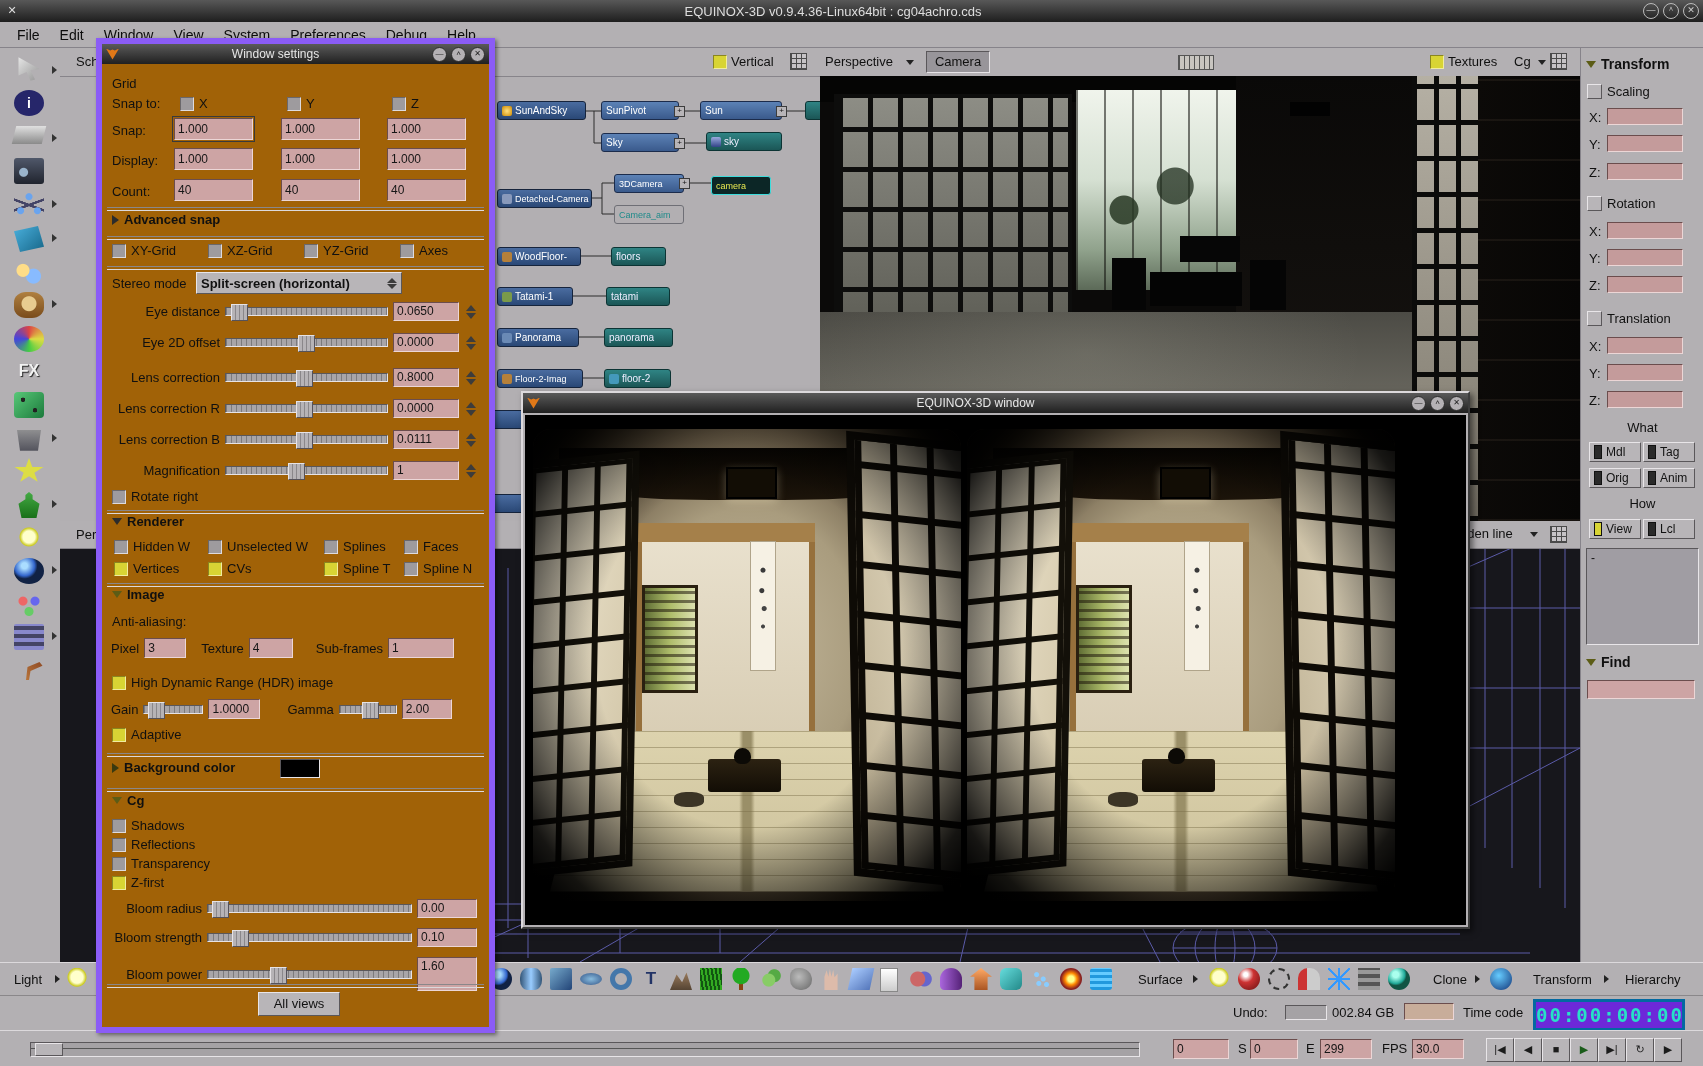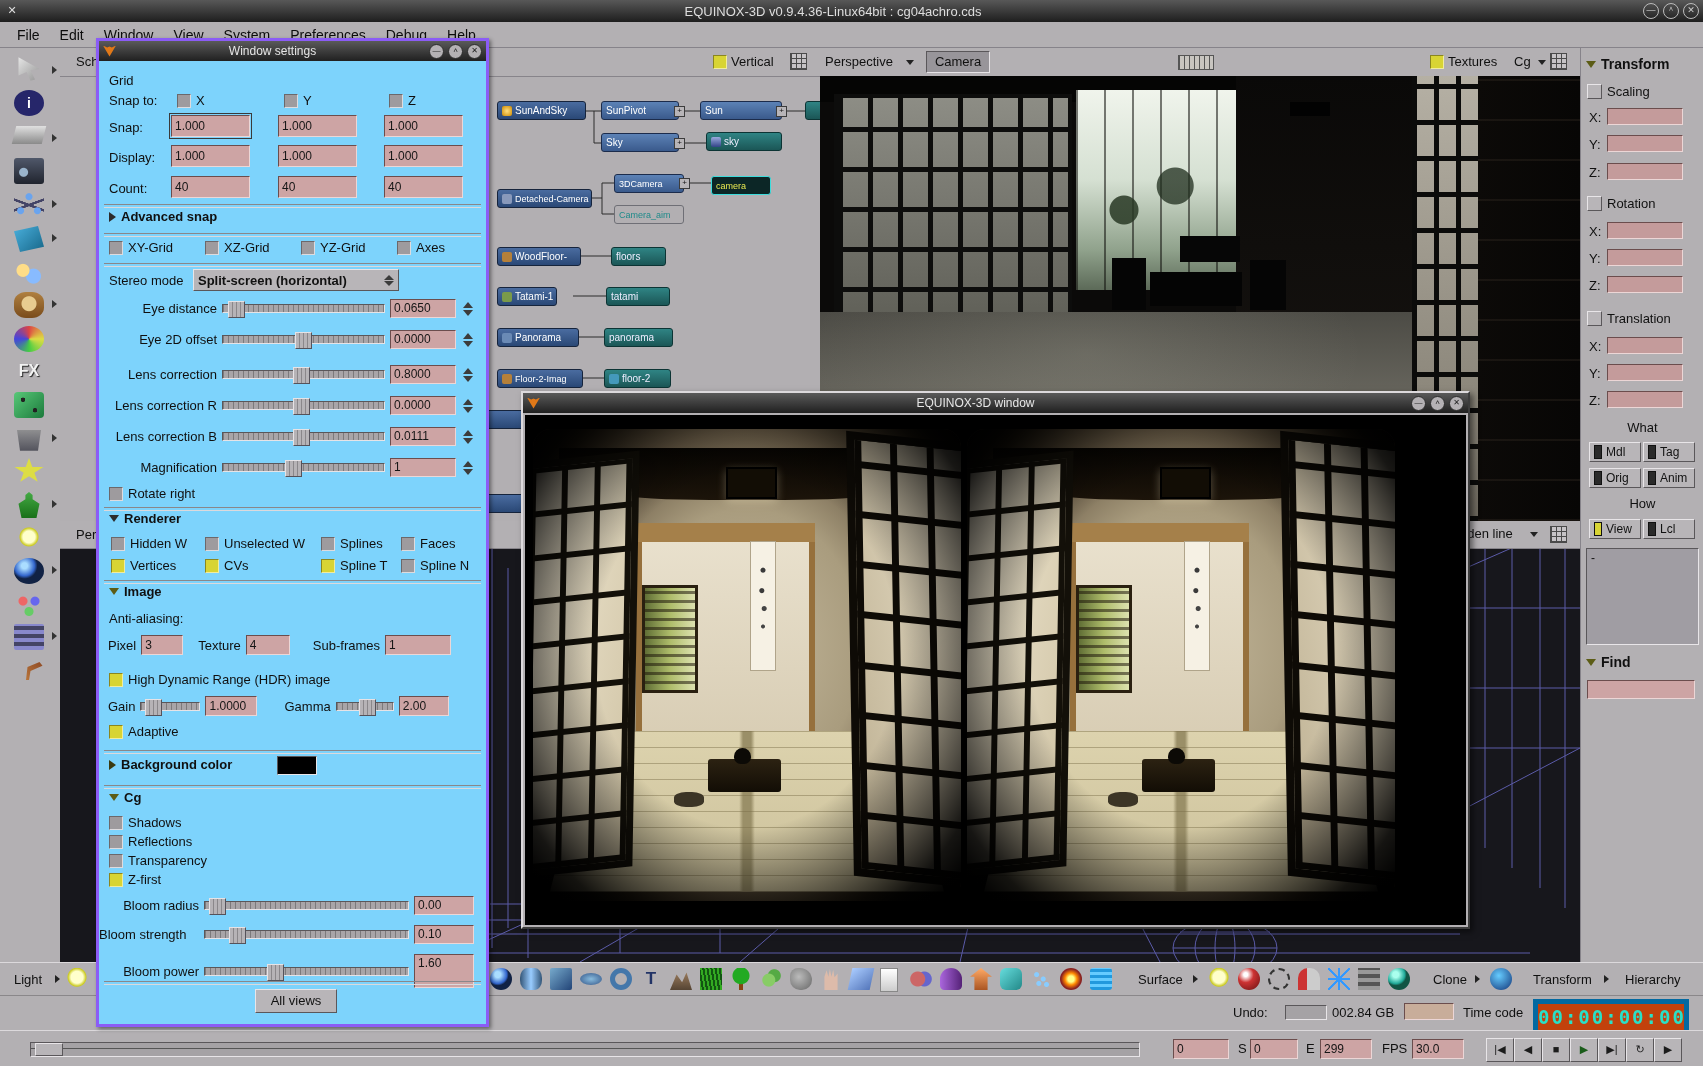--- a/index.html
+++ b/index.html
@@ -45,21 +45,21 @@
   .nico{width:10px;height:10px;border-radius:2px;flex:none}
   .plus{position:absolute;width:9px;height:9px;background:#b8b5b8;border:1px solid #3c3c3c;font-size:8px;line-height:8px;text-align:center;color:#111}
   .plus::after{content:"+"}
   #vp-render{position:absolute;left:760px;top:0;width:760px;height:473px}
   .rs{position:absolute;left:0;top:28px;width:760px;height:445px;background:#0b0a09;overflow:hidden}
   .rs>div{position:absolute}
   #vp-pers{position:absolute;left:0;top:473px;width:760px;height:441px}
   #vp-hidden{position:absolute;left:760px;top:473px;width:760px;height:441px}
   .ruler{width:34px;height:13px;background:#c8c5c0;border:1px solid #555;background-image:repeating-linear-gradient(90deg,#555 0 1px,transparent 1px 5px)}
   
-  #dlg{position:absolute;left:96px;top:38px;width:387px;height:983px;background:#7dd3fc;border:3px solid #8b5cf6;box-shadow:2px 2px 4px rgba(0,0,0,.45);z-index:30}
+  #dlg{position:absolute;left:96px;top:38px;width:387px;height:983px;background:#a16207;border:6px solid #8b5cf6;box-shadow:2px 2px 4px rgba(0,0,0,.45);z-index:30}
   .dtitle{position:absolute;left:0;top:0;right:0;height:20px;background:linear-gradient(#5a5a5a,#202020);display:flex;align-items:center;color:#e6e6e6;font-size:12px}
   .dtitle .t{flex:1;text-align:center}
   .fox{width:13px;height:11px;margin-left:4px;background:#e07818;clip-path:polygon(50% 100%,0 0,32% 18%,50% 10%,68% 18%,100% 0);flex:none}
   .wbtn{width:13px;height:13px;border-radius:50%;background:#b4b1b4;border:1px solid #2c2c2c;margin-right:4px;font-size:8px;line-height:11px;text-align:center;color:#222;flex:none}
   .track{position:relative;height:9px;background:#a8a5a8;border:1px solid;border-color:#5a575a #e6e3e6 #e6e3e6 #5a575a;background-image:repeating-linear-gradient(90deg,rgba(70,70,70,.45) 0 1px,transparent 1px 5px);box-sizing:border-box}
   .hdl{position:absolute;top:-4px;width:15px;height:15px;background:#b6b3b6;border:1px solid;border-color:#e6e3e6 #55525a #55525a #e6e3e6;background-image:repeating-linear-gradient(90deg,transparent 0 3px,#8a878a 3px 4px)}
   .spin{display:flex;flex-direction:column;gap:2px;margin-left:2px}
   .su{width:0;height:0;border-left:5px solid transparent;border-right:5px solid transparent;border-bottom:6px solid #3c3c3c}
   .sd{width:0;height:0;border-left:5px solid transparent;border-right:5px solid transparent;border-top:6px solid #3c3c3c}
   .dd{display:flex;align-items:center;height:22px;box-sizing:border-box;padding:0 4px;font-weight:bold;font-size:13px}
@@ -85,21 +85,21 @@
   
   #rpanel{position:absolute;left:1580px;top:48px;width:123px;height:914px;background:#b3b0b3;border-left:1px solid #86838a}
   .mini{width:13px;height:13px;background:#b8b5b8;border:1px solid;border-color:#e8e5e8 #5a575a #5a575a #e8e5e8;flex:none}
   .wbut{position:absolute;width:52px;height:20px;display:flex;align-items:center;gap:4px;padding:0 4px;box-sizing:border-box;font-size:12px}
   .ind{width:6px;height:12px;background:#2a2a2a;border:1px solid #111;flex:none}
   .ind.y{background:#d8d434}
   
   #btoolbar{position:absolute;left:0;top:962px;width:1703px;height:33px;background:#b3b0b3;border-top:1px solid #dcd9dc}
   .bt{position:absolute;top:5px;width:22px;height:22px}
   #statusrow{position:absolute;left:0;top:995px;width:1703px;height:35px;background:#b3b0b3;border-top:1px solid #8a878a}
-  .tc{position:absolute;background:#c2410c;color:#28e0c8;font-family:"DejaVu Sans Mono",monospace;font-size:19px;font-weight:bold;letter-spacing:2px;text-align:center;border:5px solid #0369a1}
+  .tc{position:absolute;background:#6d28d9;color:#28e0c8;font-family:"DejaVu Sans Mono",monospace;font-size:19px;font-weight:bold;letter-spacing:2px;text-align:center;border:3px solid #0369a1}
   #timeline{position:absolute;left:0;top:1030px;width:1703px;height:36px;background:#b3b0b3;border-top:1px solid #dcd9dc}
   .pbtn{position:absolute;top:7px;width:26px;height:22px;font-size:11px;line-height:20px;text-align:center;color:#1c1c1c}
 </style>
 </head>
 <body>
 
 <div id="app">
 
   <div id="titlebar">
     <div class="tbtn" style="margin-left:5px;border:none;color:#ddd;font-size:11px">✕</div>
@@ -220,21 +220,21 @@
         <div class="node n-out" style="left:554px;top:129px;width:70px;font-size:9px">
             <span>Camera_aim</span>
           </div>
         <div class="node n-group" style="left:437px;top:171px;width:84px">
             <span class="nico" style="background:#b5803a"></span>
             <span>WoodFloor-</span>
           </div>
         <div class="node n-mat" style="left:551px;top:171px;width:55px">
             <span>floors</span>
           </div>
-        <div class="node n-group" style="left:437px;top:211px;width:60px">
+        <div class="node n-group" style="left:437px;top:211px;width:76px">
             <span class="nico" style="background:#7a9a4a"></span>
             <span>Tatami-1</span>
           </div>
         <div class="node n-mat" style="left:546px;top:211px;width:64px">
             <span>tatami</span>
           </div>
         <div class="node n-group" style="left:437px;top:252px;width:82px">
             <span class="nico" style="background:#6a8ab5"></span>
             <span>Panorama</span>
           </div>
@@ -548,21 +548,21 @@
       </span>
 
     <div class="row" style="left:0;top:855px;width:385px">
       <span class="lb" style="width:100px;text-align:right">Bloom radius</span>
       <span class="track" style="width:205px">
           <span class="hdl" style="left:4px"></span>
         </span>
       <span class="pf" style="width:60px;height:19px;line-height:17px">0.00</span>
     </div>
     <div class="row" style="left:0;top:884px;width:385px">
-      <span class="lb" style="width:100px;text-align:left">Bloom strength</span>
+      <span class="lb" style="width:100px;text-align:right">Bloom strength</span>
       <span class="track" style="width:205px">
           <span class="hdl" style="left:24px"></span>
         </span>
       <span class="pf" style="width:60px;height:19px;line-height:17px">0.10</span>
     </div>
     <div class="row" style="left:0;top:913px;width:385px">
       <span class="lb" style="width:100px;text-align:right">Bloom power</span>
       <span class="track" style="width:205px">
           <span class="hdl" style="left:62px"></span>
         </span>

